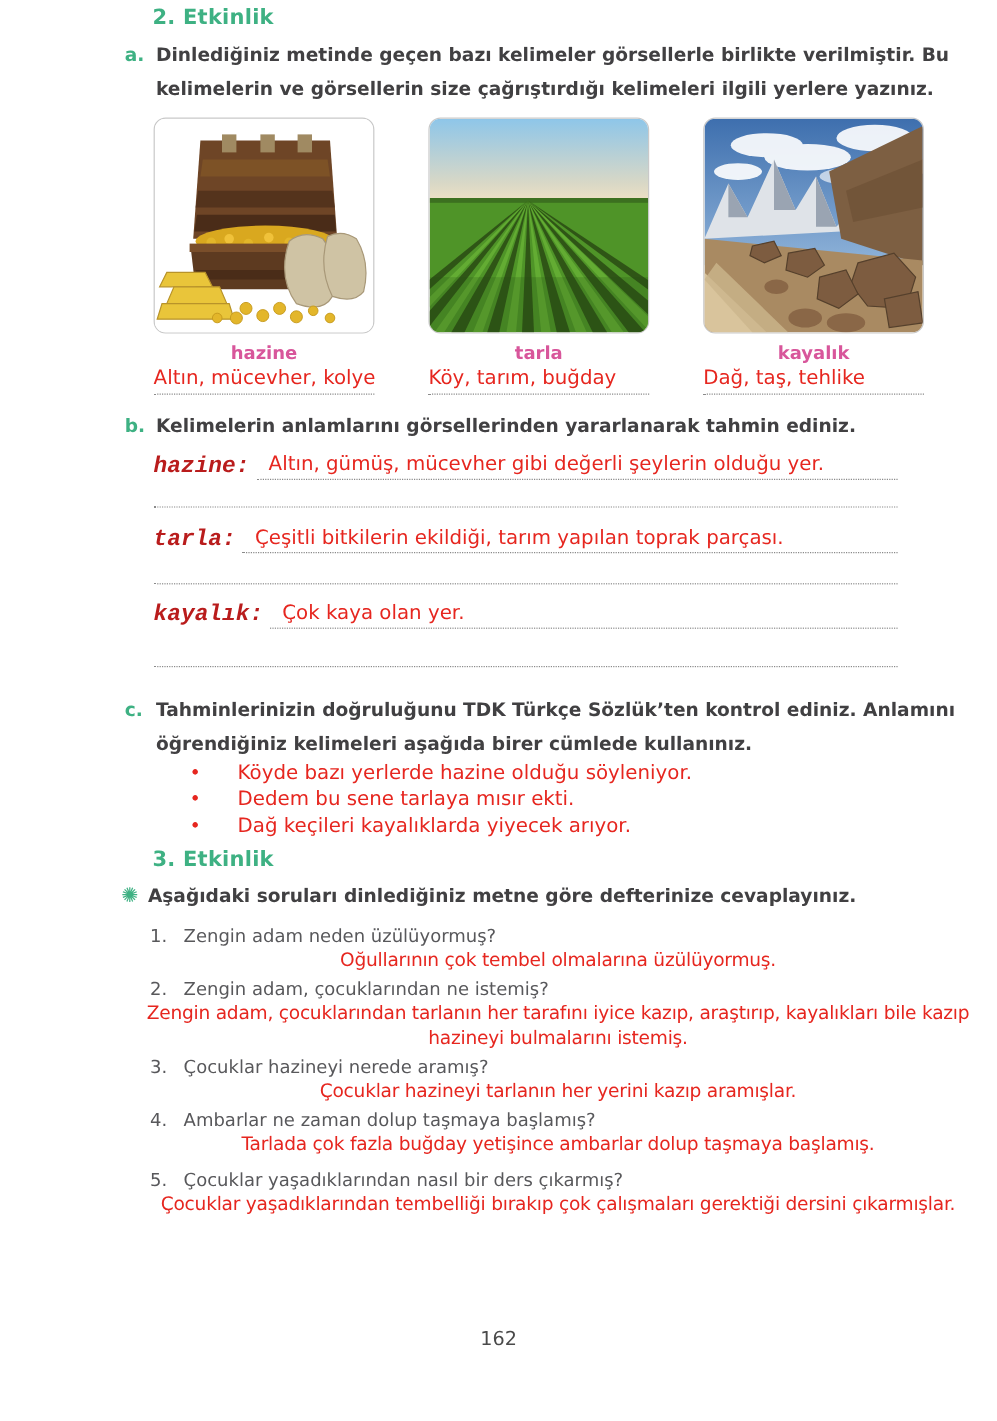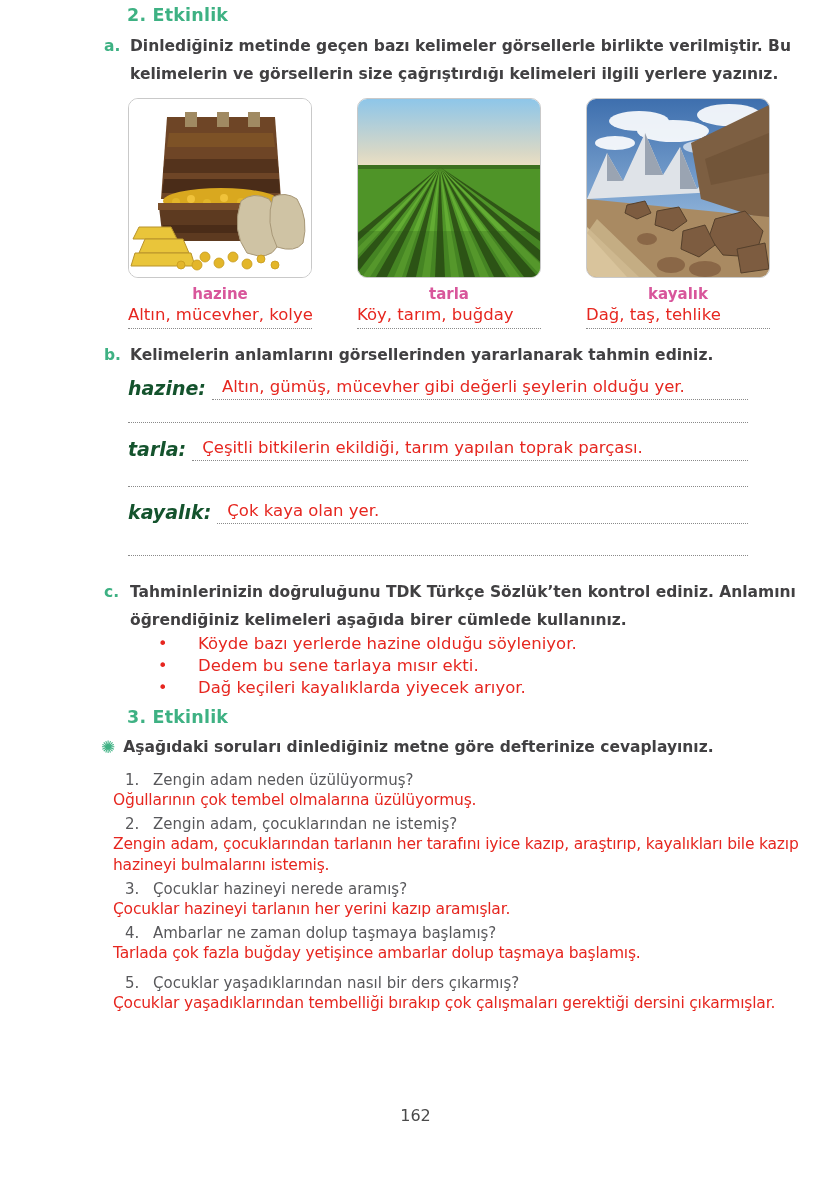--- a/index.html
+++ b/index.html
@@ -20,40 +20,40 @@
 
   .figures{position:absolute;top:98px;left:128px;display:flex;gap:45px;}
   .figures figure{margin:0;width:184px;display:flex;flex-direction:column;align-items:center;}
   .photo{width:182px;height:178px;border:1px solid #c9c9c9;border-radius:10px;overflow:hidden;background:#fff;}
   .photo svg{display:block;width:100%;height:100%;}
   .caption{margin-top:7px;font-size:15px;font-weight:700;color:#d8569b;text-align:center;}
   .photo-ans{margin-top:1px;width:184px;border-bottom:1.5px dotted #8a8a8a;height:24px;}
   .photo-ans .red{color:#e6261f;font-size:16.5px;line-height:22px;white-space:nowrap;}
 
   .def-row{position:absolute;left:128px;width:620px;display:flex;align-items:flex-end;height:30px;}
-  .def-row .term{font-size:19px;font-weight:700;font-style:italic;color:#14532d;margin-right:6px;padding-bottom:1px;flex-shrink:0;}
+  .def-row .term{font-size:19px;font-weight:700;font-style:italic;color:#b91c1c;margin-right:6px;padding-bottom:1px;flex-shrink:0;font-family:Liberation Mono, monospace;}
   .def-row .ansline{flex:1;border-bottom:1.5px dotted #8a8a8a;padding:0 0 3px 10px;white-space:nowrap;overflow:visible;}
   .def-row .ansline .red{color:#e6261f;font-size:16.5px;text-align:center;}
   #def-1{top:370px;} #def-2{top:431px;} #def-3{top:494px;}
   .dotline{position:absolute;left:128px;width:620px;height:0;border-bottom:1.5px dotted #8a8a8a;}
   #dot-1{top:422px;} #dot-2{top:486px;} #dot-3{top:555px;}
 
   .bullets{position:absolute;top:633px;left:0;margin:0;padding:0;list-style:none;width:100%;}
   .bullets li{position:relative;padding-left:198px;height:22px;line-height:22px;}
   .bullets .dot{position:absolute;left:158px;color:#e6261f;font-size:16px;}
   .bullets .btext{color:#e6261f;font-size:16.5px;}
 
   .instruction{position:absolute;top:736px;left:101px;display:flex;gap:8px;width:716px;}
   .star{color:#3eb183;font-size:17px;line-height:23px;flex-shrink:0;}
   .instr-text{margin:0;font-weight:700;font-size:15.5px;line-height:23px;color:#414042;}
 
   .questions{position:absolute;top:770px;left:0;width:831px;}
   .qa-q{padding-left:125px;line-height:20px;font-size:15px;color:#58585b;}
   .qa-q .qnum{display:inline-block;width:28px;}
-  .qa-a{padding:0 14px 0 113px;line-height:21px;font-size:15.5px;letter-spacing:-0.2px;color:#e6261f;margin-bottom:3px;}
+  .qa-a{padding:0 14px 0 113px;line-height:21px;font-size:15.5px;letter-spacing:-0.2px;color:#e6261f;margin-bottom:3px;text-align:center;}
   .gap1{margin-top:2px;}
   .gap2{margin-top:9px;}
 
   .pagenum{position:absolute;top:1106px;left:0;width:100%;text-align:center;font-size:16px;color:#4a4a4a;}
 </style>
 </head>
 <body>
 
 <div class="page">
 

